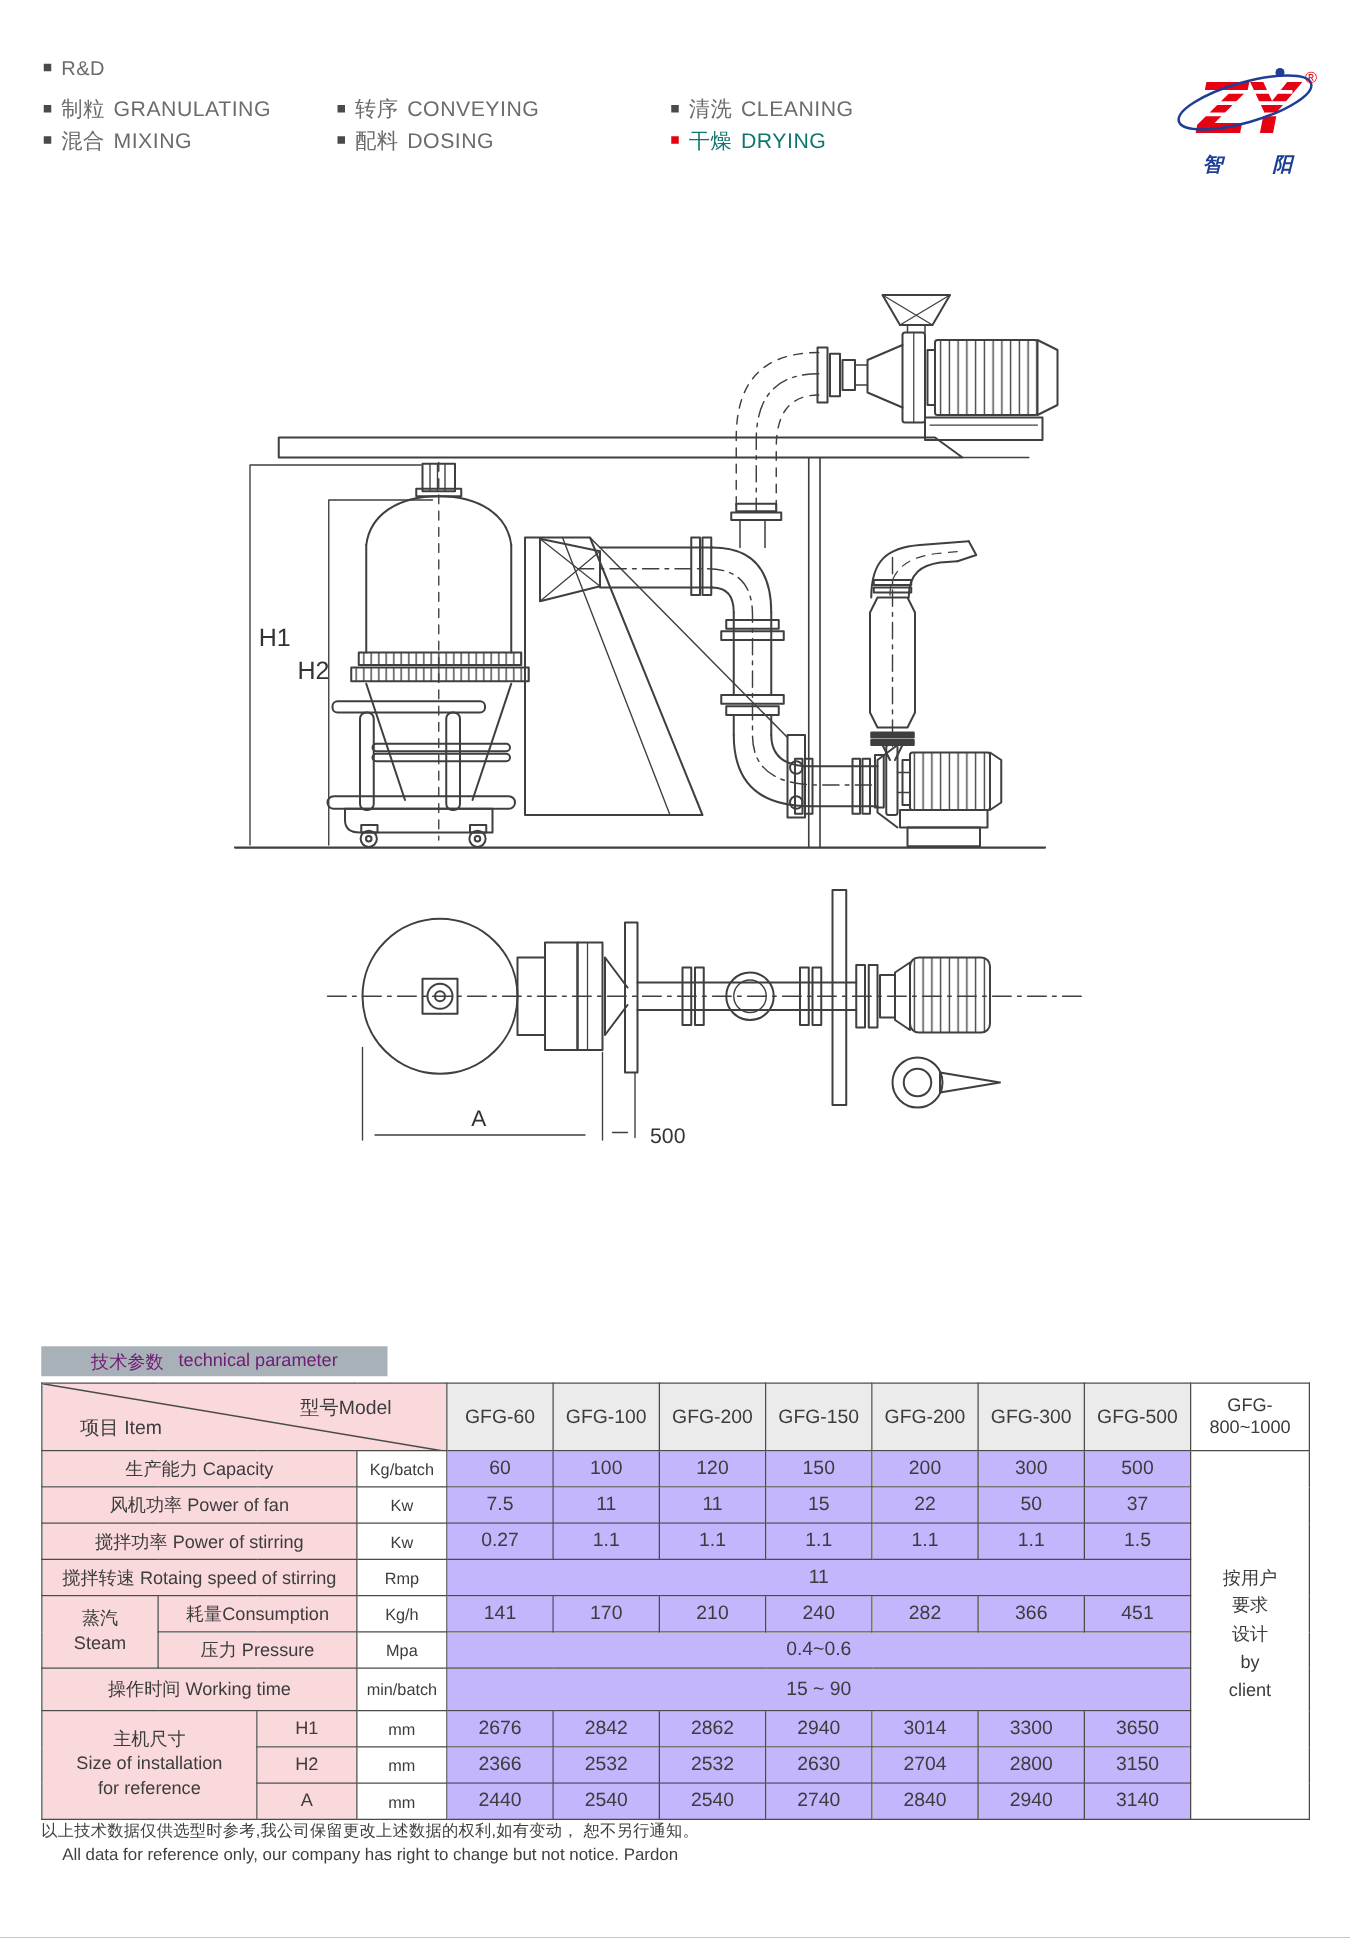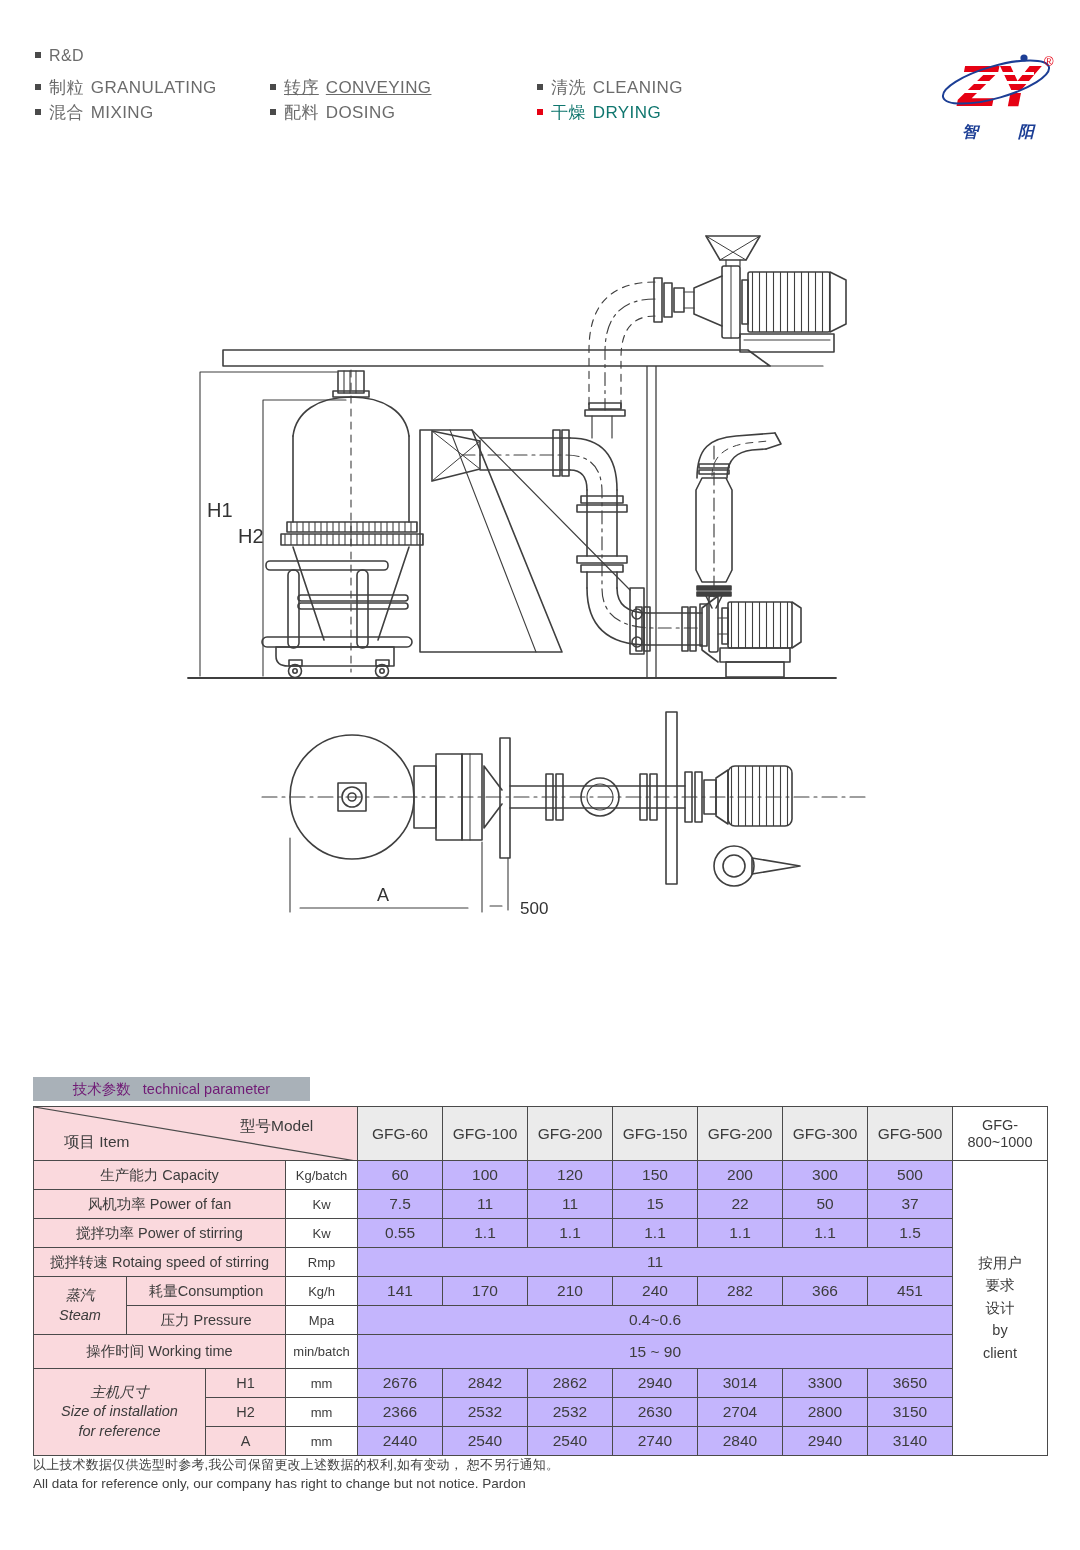--- a/index.html
+++ b/index.html
@@ -6,21 +6,21 @@
   .page{position:relative;width:1080px;height:1550px;background:#ffffff;overflow:hidden;
         font-family:"Liberation Sans","DejaVu Sans",sans-serif;color:#3c3c3c;}
   
   .nav-item{position:absolute;font-size:17px;color:#6b6b6b;letter-spacing:.4px;white-space:nowrap;}
   .nav-item .sq{display:inline-block;width:6px;height:6px;background:#4a4a4a;margin-right:8px;vertical-align:3px;}
   .nav-item .en{margin-left:7px;}
   .nav-item.active{color:#0f766e;}
   .nav-item.active .sq{background:#e60113;}
   #n-rd{left:35px;top:47px;font-size:16px;}
   #n-1{left:35px;top:76px;}  #n-2{left:35px;top:101px;}
-  #n-3{left:270px;top:76px;text-decoration:underline;} #n-4{left:270px;top:101px;}
+  #n-3{left:270px;top:76px;} #n-4{left:270px;top:101px;}
   #n-5{left:537px;top:76px;} #n-6{left:537px;top:101px;}
   
   .logo{position:absolute;left:938px;top:42px;width:128px;height:104px;}
   
   .diagram{position:absolute;left:0;top:0;width:1080px;height:1550px;pointer-events:none;}
   
   .section-bar{position:absolute;left:33px;top:1077px;width:277px;height:24px;background:#a9b1b8;
                color:#701a75;font-size:14.5px;display:flex;align-items:center;justify-content:center;gap:12px;}
   
   .ptable{position:absolute;left:33px;top:1106px;width:1014px;border-collapse:collapse;table-layout:fixed;}
@@ -30,26 +30,26 @@
   tr.r{height:29px;}
   .lbl{background:#fad9dd;font-size:14.5px;}
   .mdl{background:#ebebeb;font-size:15.5px;margin-left:20px;}
   .mdl-custom{background:#fff;font-size:14.5px;line-height:1.15;}
   .val{font-size:15.5px;background:#c4b5fd;}
   .unit{font-size:13px;background:#fff;}
   .corner{position:relative;}
   .corner svg{position:absolute;left:0;top:0;}
   .c-model{position:absolute;top:9px;left:206px;font-size:15.5px;}
   .c-item{position:absolute;bottom:7px;left:30px;font-size:15.5px;}
-  .group-cell{line-height:1.35;font-style:italic;}
+  .group-cell{line-height:1.35;}
   .custom-note{background:#fff;font-size:14.5px;line-height:1.55;}
   
   .footer{position:absolute;left:33px;top:1456px;color:#3f3f3f;}
   .footer .f1{font-size:13px;letter-spacing:.2px;}
-  .footer .f2{font-size:13.5px;margin-top:2px;}
+  .footer .f2{font-size:13.5px;margin-top:2px;text-align:center;}
 </style>
 </head>
 <body>
 
 <div class="page">
 
   <div>
     <div class="nav-item" id="n-rd"><span class="sq"></span><span>R&amp;D</span></div>
     <div class="nav-item" id="n-1"><span class="sq"></span><span>制粒</span><span class="en">GRANULATING</span></div>
     <div class="nav-item" id="n-2"><span class="sq"></span><span>混合</span><span class="en">MIXING</span></div>
@@ -316,21 +316,21 @@
       <td class="val">11</td>
       <td class="val">11</td>
       <td class="val">15</td>
       <td class="val">22</td>
       <td class="val">50</td>
       <td class="val">37</td>
     </tr>
     <tr class="r">
       <td class="lbl" colspan="3">搅拌功率 Power of stirring</td>
       <td class="unit">Kw</td>
-      <td class="val">0.55</td>
+      <td class="val">0.27</td>
       <td class="val">1.1</td>
       <td class="val">1.1</td>
       <td class="val">1.1</td>
       <td class="val">1.1</td>
       <td class="val">1.1</td>
       <td class="val">1.5</td>
     </tr>
     <tr class="r">
       <td class="lbl" colspan="3">搅拌转速 Rotaing speed of stirring</td>
       <td class="unit">Rmp</td>

